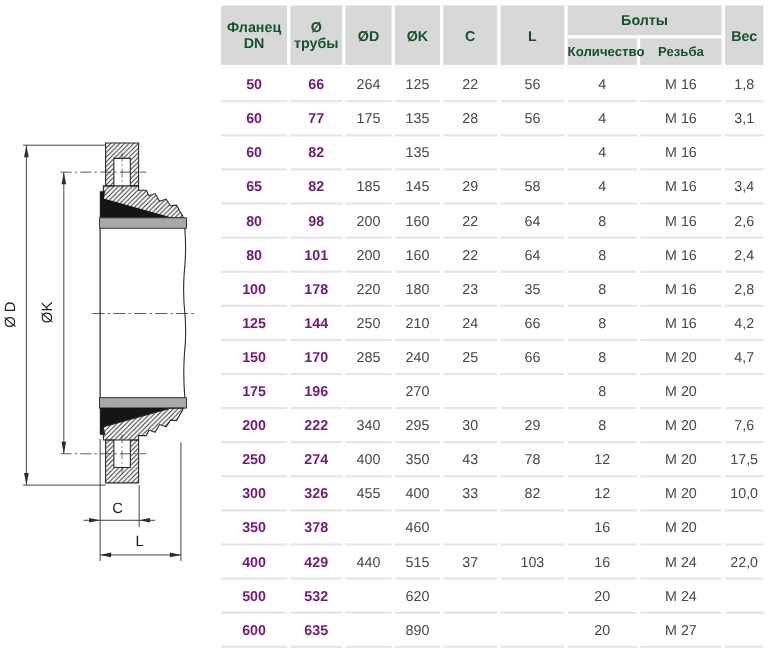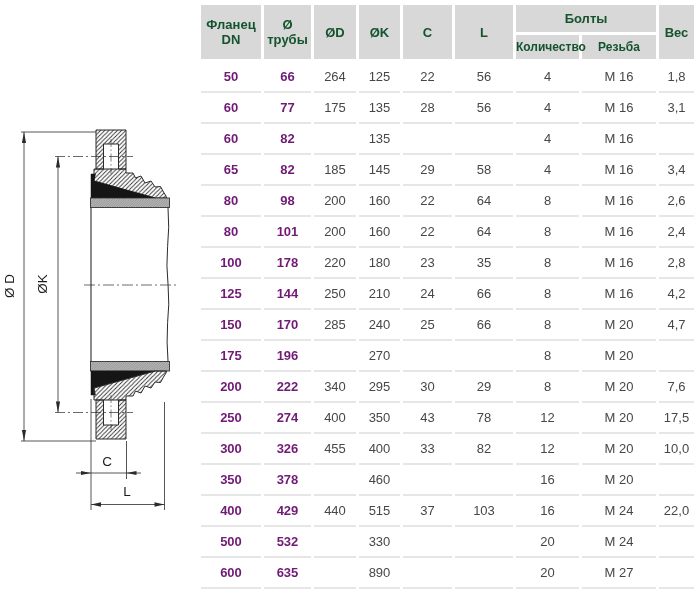--- a/index.html
+++ b/index.html
@@ -296,21 +296,21 @@
             <td>37</td>
             <td>103</td>
             <td>16</td>
             <td>M 24</td>
             <td>22,0</td>
           </tr>
           <tr>
             <td class="b">500</td>
             <td class="b">532</td>
             <td></td>
-            <td>330</td>
+            <td>620</td>
             <td></td>
             <td></td>
             <td>20</td>
             <td>M 24</td>
             <td></td>
           </tr>
           <tr>
             <td class="b">600</td>
             <td class="b">635</td>
             <td></td>

